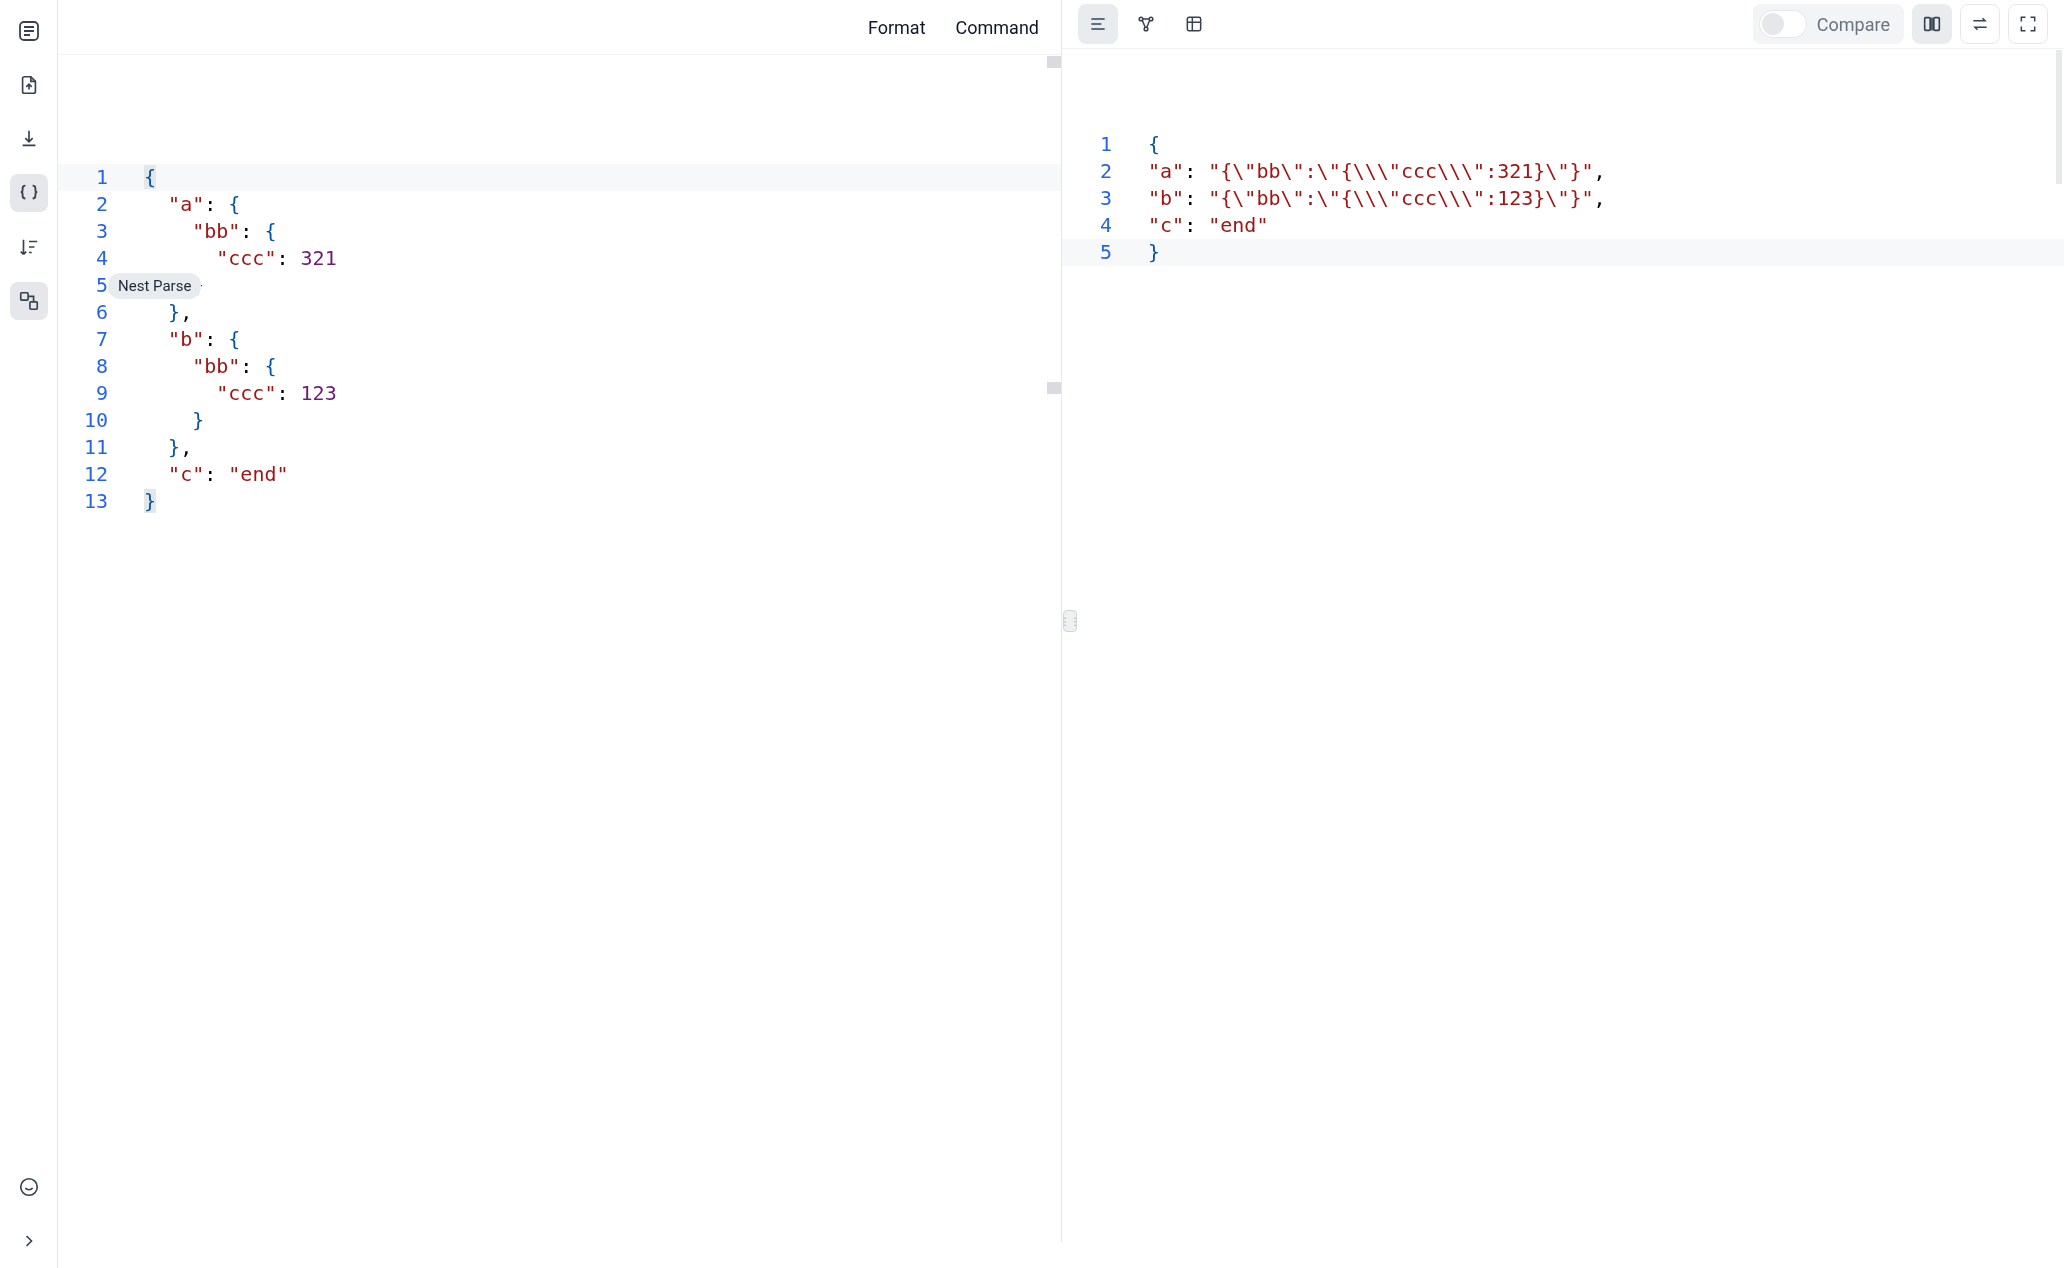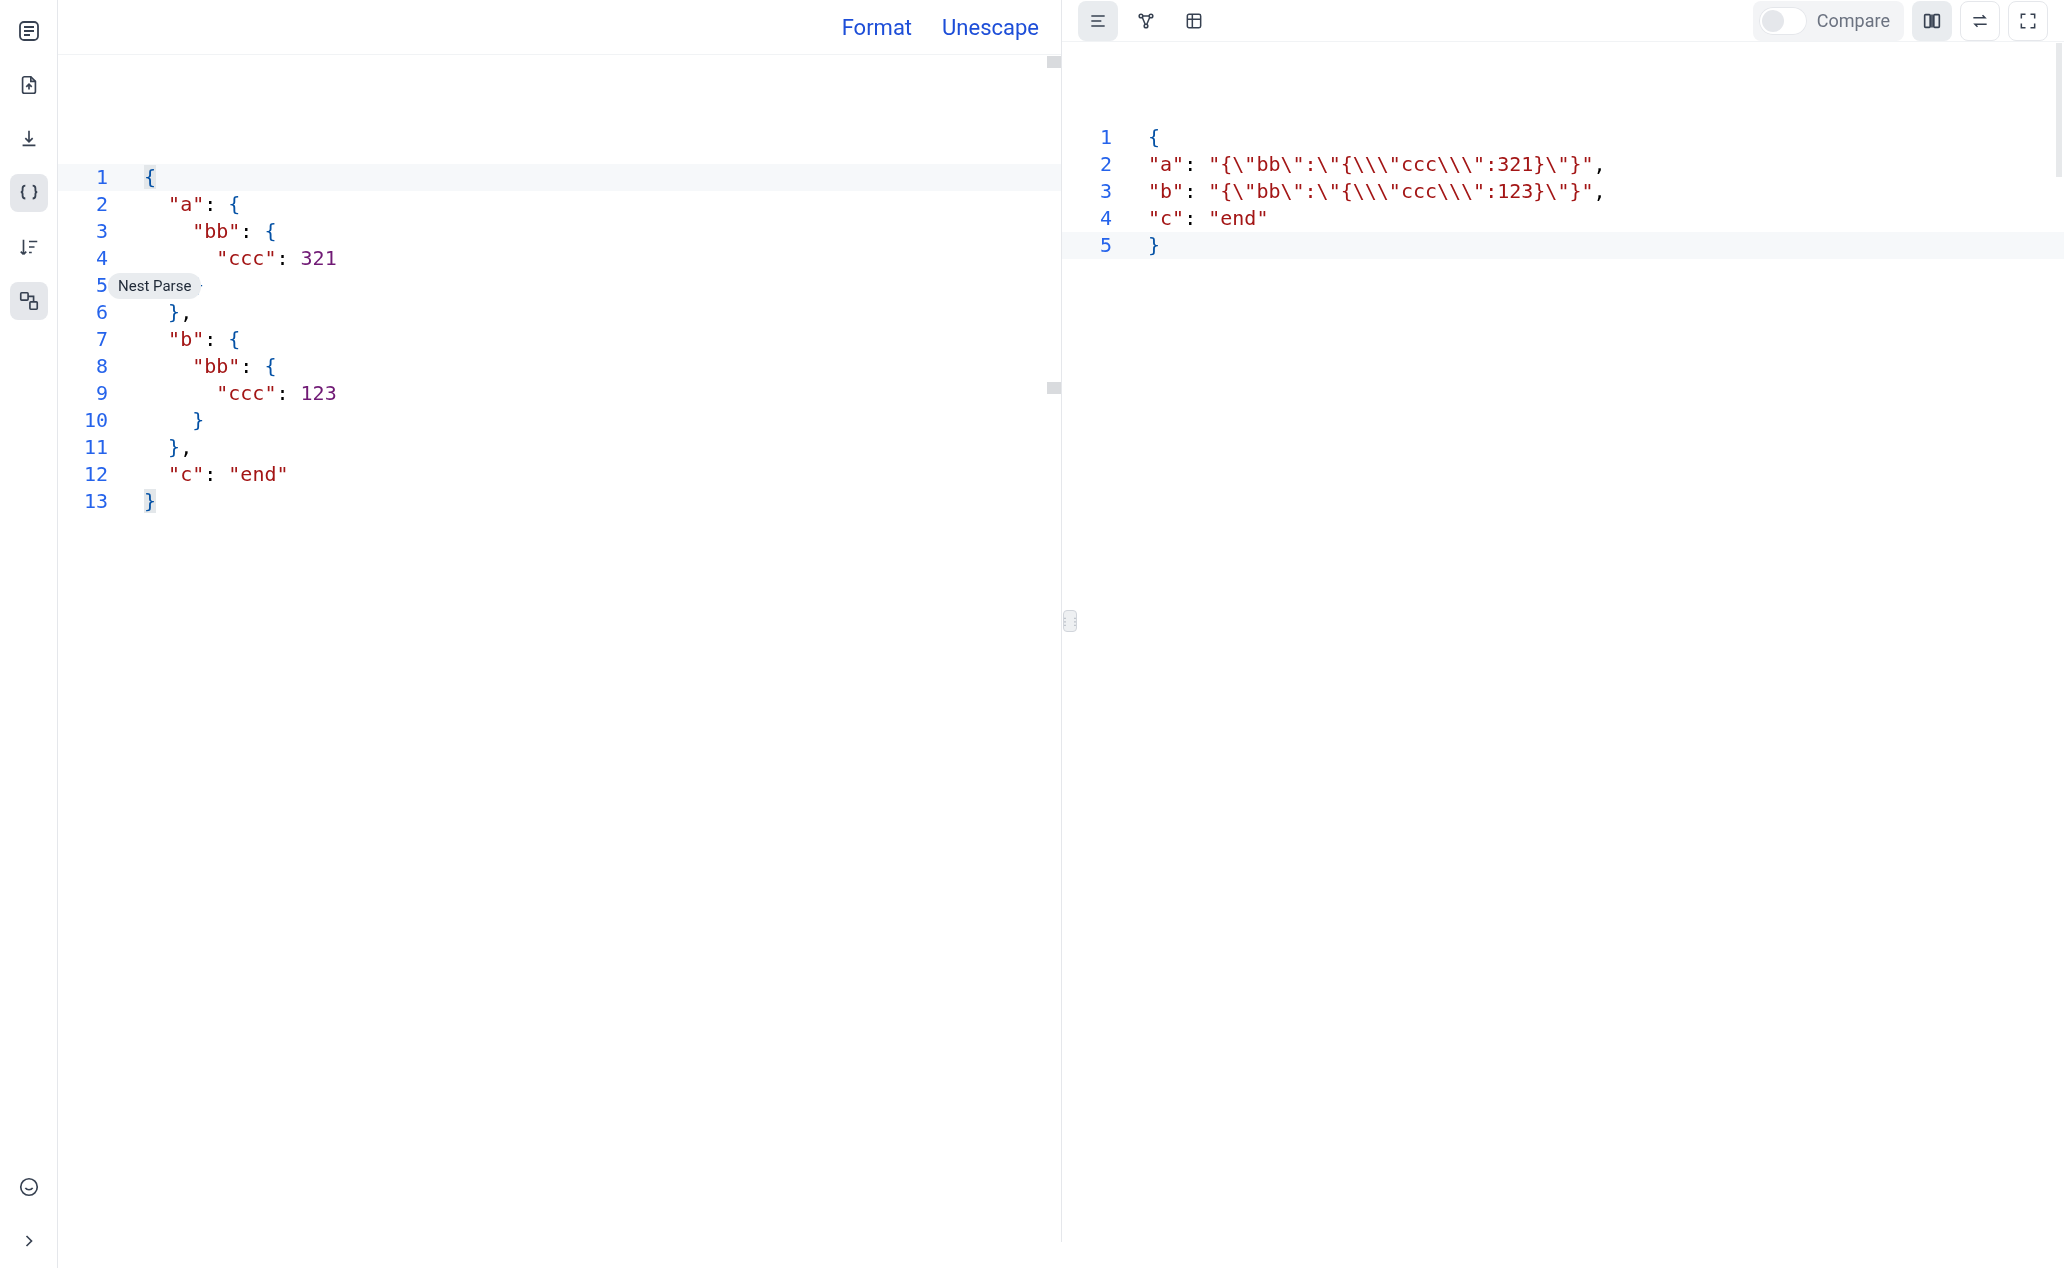--- a/index.html
+++ b/index.html
@@ -38,21 +38,21 @@
   }
   .search-box .placeholder { flex:1; font-size:18px; color:#6b7280; }
   .kbd {
     background:#fff; border-radius:5px; padding:2px 7px;
     font-size:14px; color:#374151;
     display:flex; align-items:center; gap:4px;
     border:1px solid #e5e7eb;
     font-family: ui-monospace, SFMono-Regular, Menlo, monospace;
   }
   .top-center { display:flex; gap:30px; margin-left:auto; }
-  .menu-link { font-size:22px; color:#1d4ed8; cursor:pointer; }
+  .menu-link { font-size:18px; color:#0f172a; cursor:pointer; }
   .icon-btn {
     width:40px; height:40px; border-radius:8px;
     display:flex; align-items:center; justify-content:center;
     color:#374151; cursor:pointer;
     border:1px solid transparent; background:transparent;
   }
   .icon-btn.selected { background:#e9ecef; }
   .icon-btn.bordered { border:1px solid #e5e7eb; }
   .compare-wrap {
     display:flex; align-items:center; gap:10px;
@@ -81,21 +81,21 @@
   .splitter-handle {
     position:absolute; top:50%; transform:translateY(-50%);
     width:14px; height:22px; border-radius:4px;
     background:#eef0f2; border:1px solid #d1d5db;
     display:flex; align-items:center; justify-content:center;
     font-size:10px; color:#9ca3af;
     left:12px;
     pointer-events:auto;
   }
   .right-toolbar {
-    height:42px; border-bottom:1px solid #f1f3f5;
+    height:49px; border-bottom:1px solid #f1f3f5;
     display:flex; align-items:center; padding:0 16px; gap:8px;
   }
   .editor {
     font-family: ui-monospace, SFMono-Regular, Menlo, Consolas, monospace;
     font-size:20px;
     line-height:27px;
     white-space:pre;
     padding-top:1px;
     position:relative;
   }
@@ -196,21 +196,21 @@
 
   <div class="main">
     <div class="tooltip">Nest Parse</div>
 
     <div class="panes" style="grid-template-rows:auto; height:calc(100% - 26px);">
 
       <div class="pane-left">
         <div class="topbar">
           <div class="top-center">
             <span class="menu-link">Format</span>
-            <span class="menu-link">Unescape</span>
+            <span class="menu-link">Command</span>
           </div>
         </div>
         <div class="editor" id="editor-left">
           <div class="minimap-l"></div>
           <div class="minimap-l2"></div>
         <div class="line hl"><div class="gutter">1</div><div class="code"><span class="tok-brace tok-bracket-match">{</span></div></div><div class="line"><div class="gutter">2</div><div class="code"><span>  </span><span class="tok-key">"a"</span><span class="tok-punc">: </span><span class="tok-brace">{</span></div></div><div class="line"><div class="gutter">3</div><div class="code"><span>    </span><span class="tok-key">"bb"</span><span class="tok-punc">: </span><span class="tok-brace">{</span></div></div><div class="line"><div class="gutter">4</div><div class="code"><span>      </span><span class="tok-key">"ccc"</span><span class="tok-punc">: </span><span class="tok-num">321</span></div></div><div class="line"><div class="gutter">5</div><div class="code"><span>    </span><span class="tok-brace">}</span></div></div><div class="line"><div class="gutter">6</div><div class="code"><span>  </span><span class="tok-brace">}</span><span class="tok-punc">,</span></div></div><div class="line"><div class="gutter">7</div><div class="code"><span>  </span><span class="tok-key">"b"</span><span class="tok-punc">: </span><span class="tok-brace">{</span></div></div><div class="line"><div class="gutter">8</div><div class="code"><span>    </span><span class="tok-key">"bb"</span><span class="tok-punc">: </span><span class="tok-brace">{</span></div></div><div class="line"><div class="gutter">9</div><div class="code"><span>      </span><span class="tok-key">"ccc"</span><span class="tok-punc">: </span><span class="tok-num">123</span></div></div><div class="line"><div class="gutter">10</div><div class="code"><span>    </span><span class="tok-brace">}</span></div></div><div class="line"><div class="gutter">11</div><div class="code"><span>  </span><span class="tok-brace">}</span><span class="tok-punc">,</span></div></div><div class="line"><div class="gutter">12</div><div class="code"><span>  </span><span class="tok-key">"c"</span><span class="tok-punc">: </span><span class="tok-str">"end"</span></div></div><div class="line"><div class="gutter">13</div><div class="code"><span class="tok-brace tok-bracket-match">}</span></div></div></div>
       </div>
 
       <div class="pane-right">
         <div class="right-toolbar">

